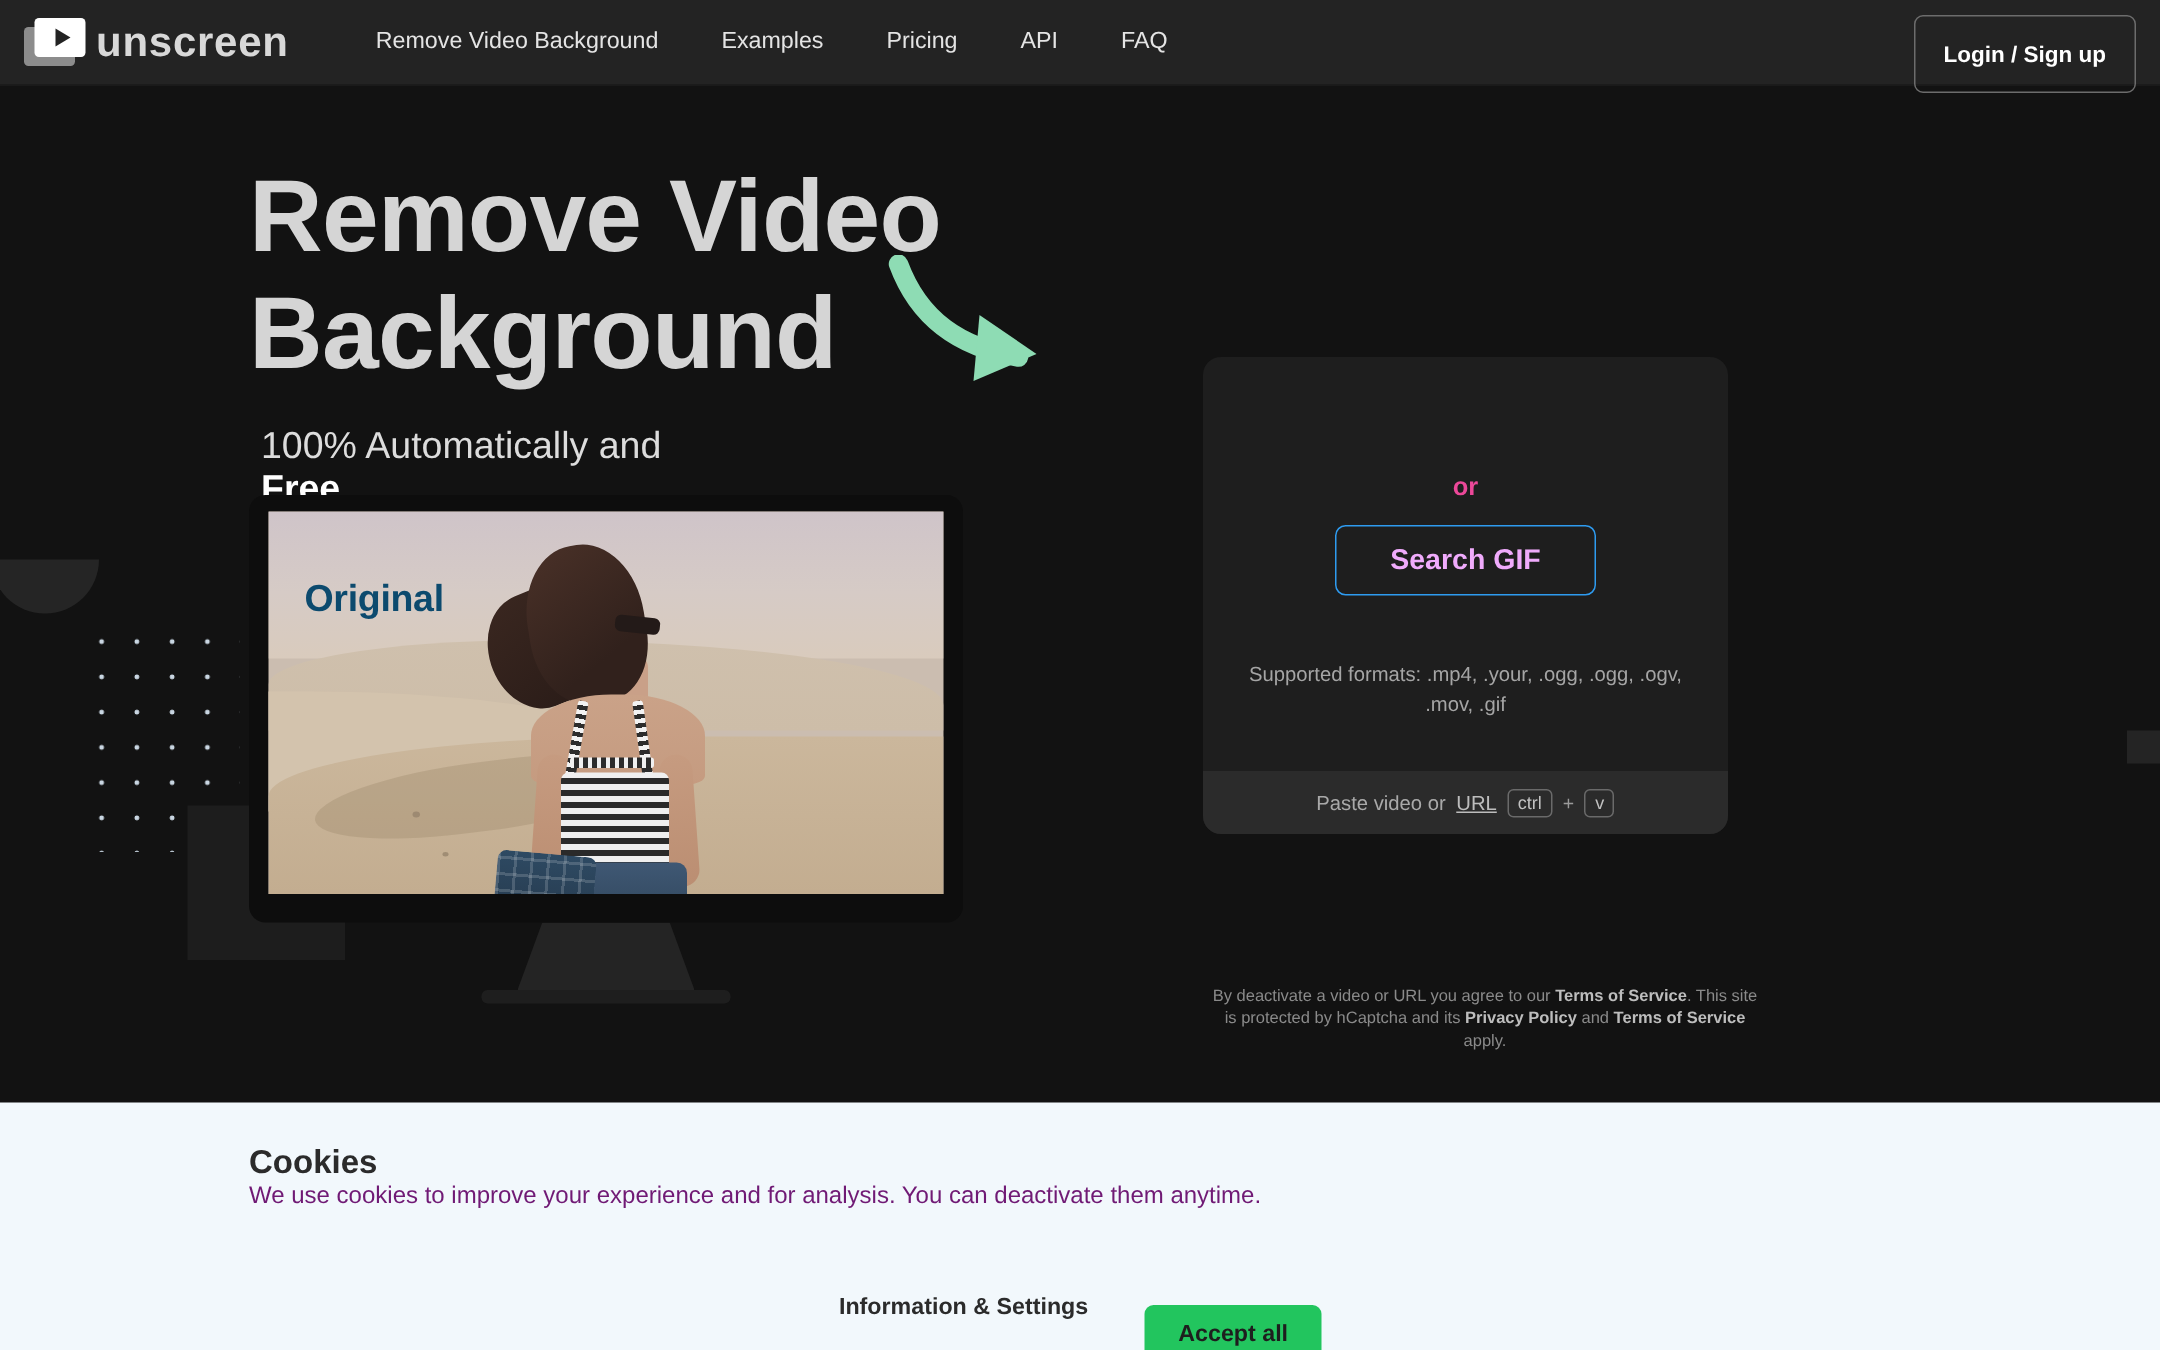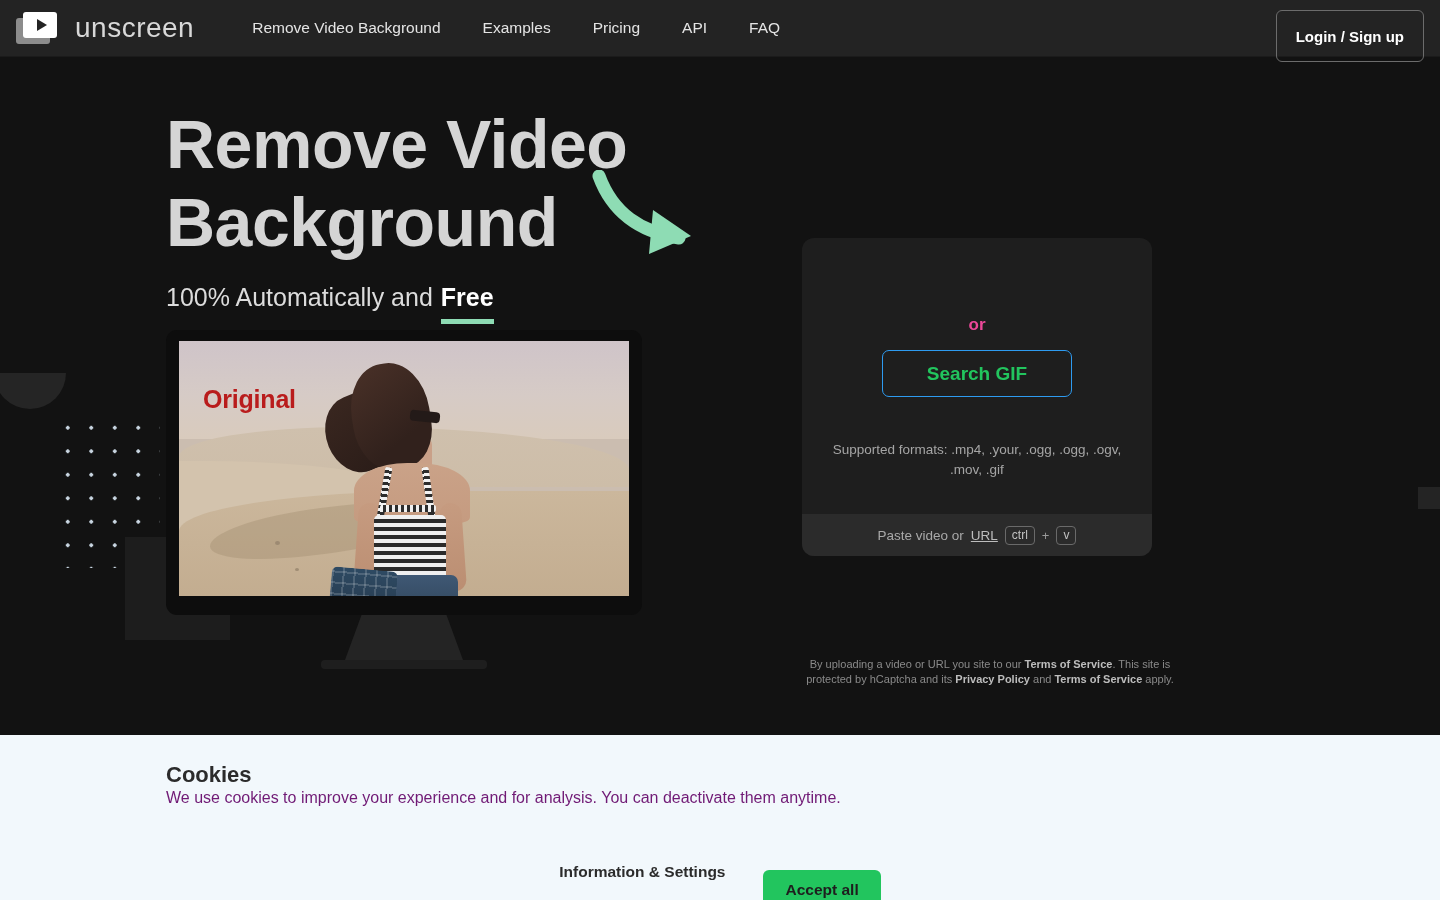--- a/index.html
+++ b/index.html
@@ -31,22 +31,22 @@
     display: flex; align-items: center; justify-content: center;
   }
   .logo-icon .play-tri {
     width: 0; height: 0;
     border-left: 10px solid #232323;
     border-top: 6px solid transparent;
     border-bottom: 6px solid transparent;
     margin-left: 3px;
   }
   .logo-text {
-    color: #d8d8d8; font-size: 28px; font-weight: 400;
-    letter-spacing: 0.5px; margin-left: 11px;
+    color: #d8d8d8; font-size: 28px; font-weight: 700;
+    letter-spacing: 0.5px; 
   }
   .nav { display: flex; align-items: center; margin-left: 58px; }
   .nav-item {
     color: #e4e4e4; font-size: 15.5px; padding: 0 0; margin-right: 42px;
     cursor: pointer; white-space: nowrap;
   }
   .nav-item:last-child { margin-right: 0; }
   .login-btn {
     position: absolute; right: 16px; top: 10px;
     height: 52px; padding: 0 19px;
@@ -80,21 +80,21 @@
   }
 
   
   .hero-left { position: absolute; left: 166px; top: 105px; width: 620px; z-index: 5; }
   .hero-title {
     color: #d5d5d5; font-size: 68px; line-height: 78px;
     font-weight: bold; letter-spacing: -0.5px; max-width: 470px;
   }
   .hero-sub {
     margin-top: 22px; color: #dcdcdc; font-size: 25px; font-weight: 400;
-    display: flex; align-items: baseline;
+    display: flex; align-items: baseline; flex-direction: column;
   }
   .hero-sub .free {
     font-weight: bold; color: #ffffff; margin-left: 8px;
     border-bottom: 5px solid #8edcb4; padding-bottom: 7px;
   }
   .arrow-svg { position: absolute; left: 425px; top: 65px; }
 
   
   .monitor { position: absolute; left: 166px; top: 330px; width: 476px; z-index: 6; }
   .monitor-frame {
@@ -192,21 +192,21 @@
   .plaid {
     position: absolute; left: 6px; top: 206px; width: 66px; height: 50px;
     background:
       repeating-linear-gradient(90deg, rgba(255,255,255,0.16) 0 2px, transparent 2px 11px),
       repeating-linear-gradient(0deg, rgba(255,255,255,0.16) 0 2px, transparent 2px 11px),
       linear-gradient(#2e4a63,#25384b);
     border-radius: 6px; transform: rotate(5deg);
   }
   .original-label {
     position: absolute; left: 24px; top: 44px;
-    color: #b91c1c; font-size: 25px; font-weight: bold; letter-spacing: -0.2px;
+    color: #0c4a6e; font-size: 25px; font-weight: bold; letter-spacing: -0.2px;
     z-index: 4;
   }
   .monitor-neck {
     width: 118px; height: 45px; margin: 0 auto; background: #242424;
     clip-path: polygon(14% 0, 86% 0, 100% 100%, 0 100%);
   }
   .monitor-base {
     width: 166px; height: 9px; margin: 0 auto; background: #1e1e1e; border-radius: 4px;
   }
 
@@ -220,23 +220,23 @@
   .upload-btn {
     width: 190px; height: 47px; margin: 0 auto;
     background: #2e9bf0; border: none; border-radius: 7px;
     color: #ffffff; font-size: 19px; font-weight: bold;
     display: flex; align-items: center; justify-content: center; gap: 9px;
     cursor: pointer; font-family: "Liberation Sans", sans-serif;
   }
   .upload-icon { display: block; }
   .or-text { color: #ec4899; font-size: 17px; font-weight: bold; margin: 17px 0 15px 0; }
   .gif-btn {
-    width: 190px; height: 47px; margin: 0 auto;
+    width: 174px; height: 47px; margin: 0 auto;
     background: transparent; border: 1.5px solid #2e9bf0; border-radius: 7px;
-    color: #22c55e; font-size: 19px; font-weight: bold;
+    color: #f0abfc; font-size: 19px; font-weight: bold;
     display: flex; align-items: center; justify-content: center;
     cursor: pointer; font-family: "Liberation Sans", sans-serif;
   }
   .formats {
     margin-top: 43px; color: #a5a5a5; font-size: 13.5px; line-height: 20px;
   }
   .paste-bar {
     background: #2b2b2b; height: 42px;
     display: flex; align-items: center; justify-content: center; gap: 7px;
     color: #a9a9a9; font-size: 13.5px;
@@ -362,21 +362,21 @@
     <div class="paste-bar">
       <span>Paste video or</span>
       <span class="url-link">URL</span>
       <span class="kbd">ctrl</span>
       <span class="plus">+</span>
       <span class="kbd">v</span>
     </div>
   </div>
 
   <div class="legal">
-    <span>By uploading a video or URL you site to our </span><b>Terms of Service</b><span>. This site is</span>
+    <span>By deactivate a video or URL you agree to our </span><b>Terms of Service</b><span>. This site is</span>
     <span>protected by hCaptcha and its </span><b>Privacy Policy</b><span> and </span><b>Terms of Service</b><span> apply.</span>
   </div>
 
   <div class="cookie-banner">
     <div class="cookie-title">Cookies</div>
     <div class="cookie-text">We use cookies to improve your experience and for analysis. You can deactivate them anytime.</div>
     <div class="cookie-actions">
       <button class="info-btn">Information &amp; Settings</button>
       <button class="accept-btn">Accept all</button>
     </div>

